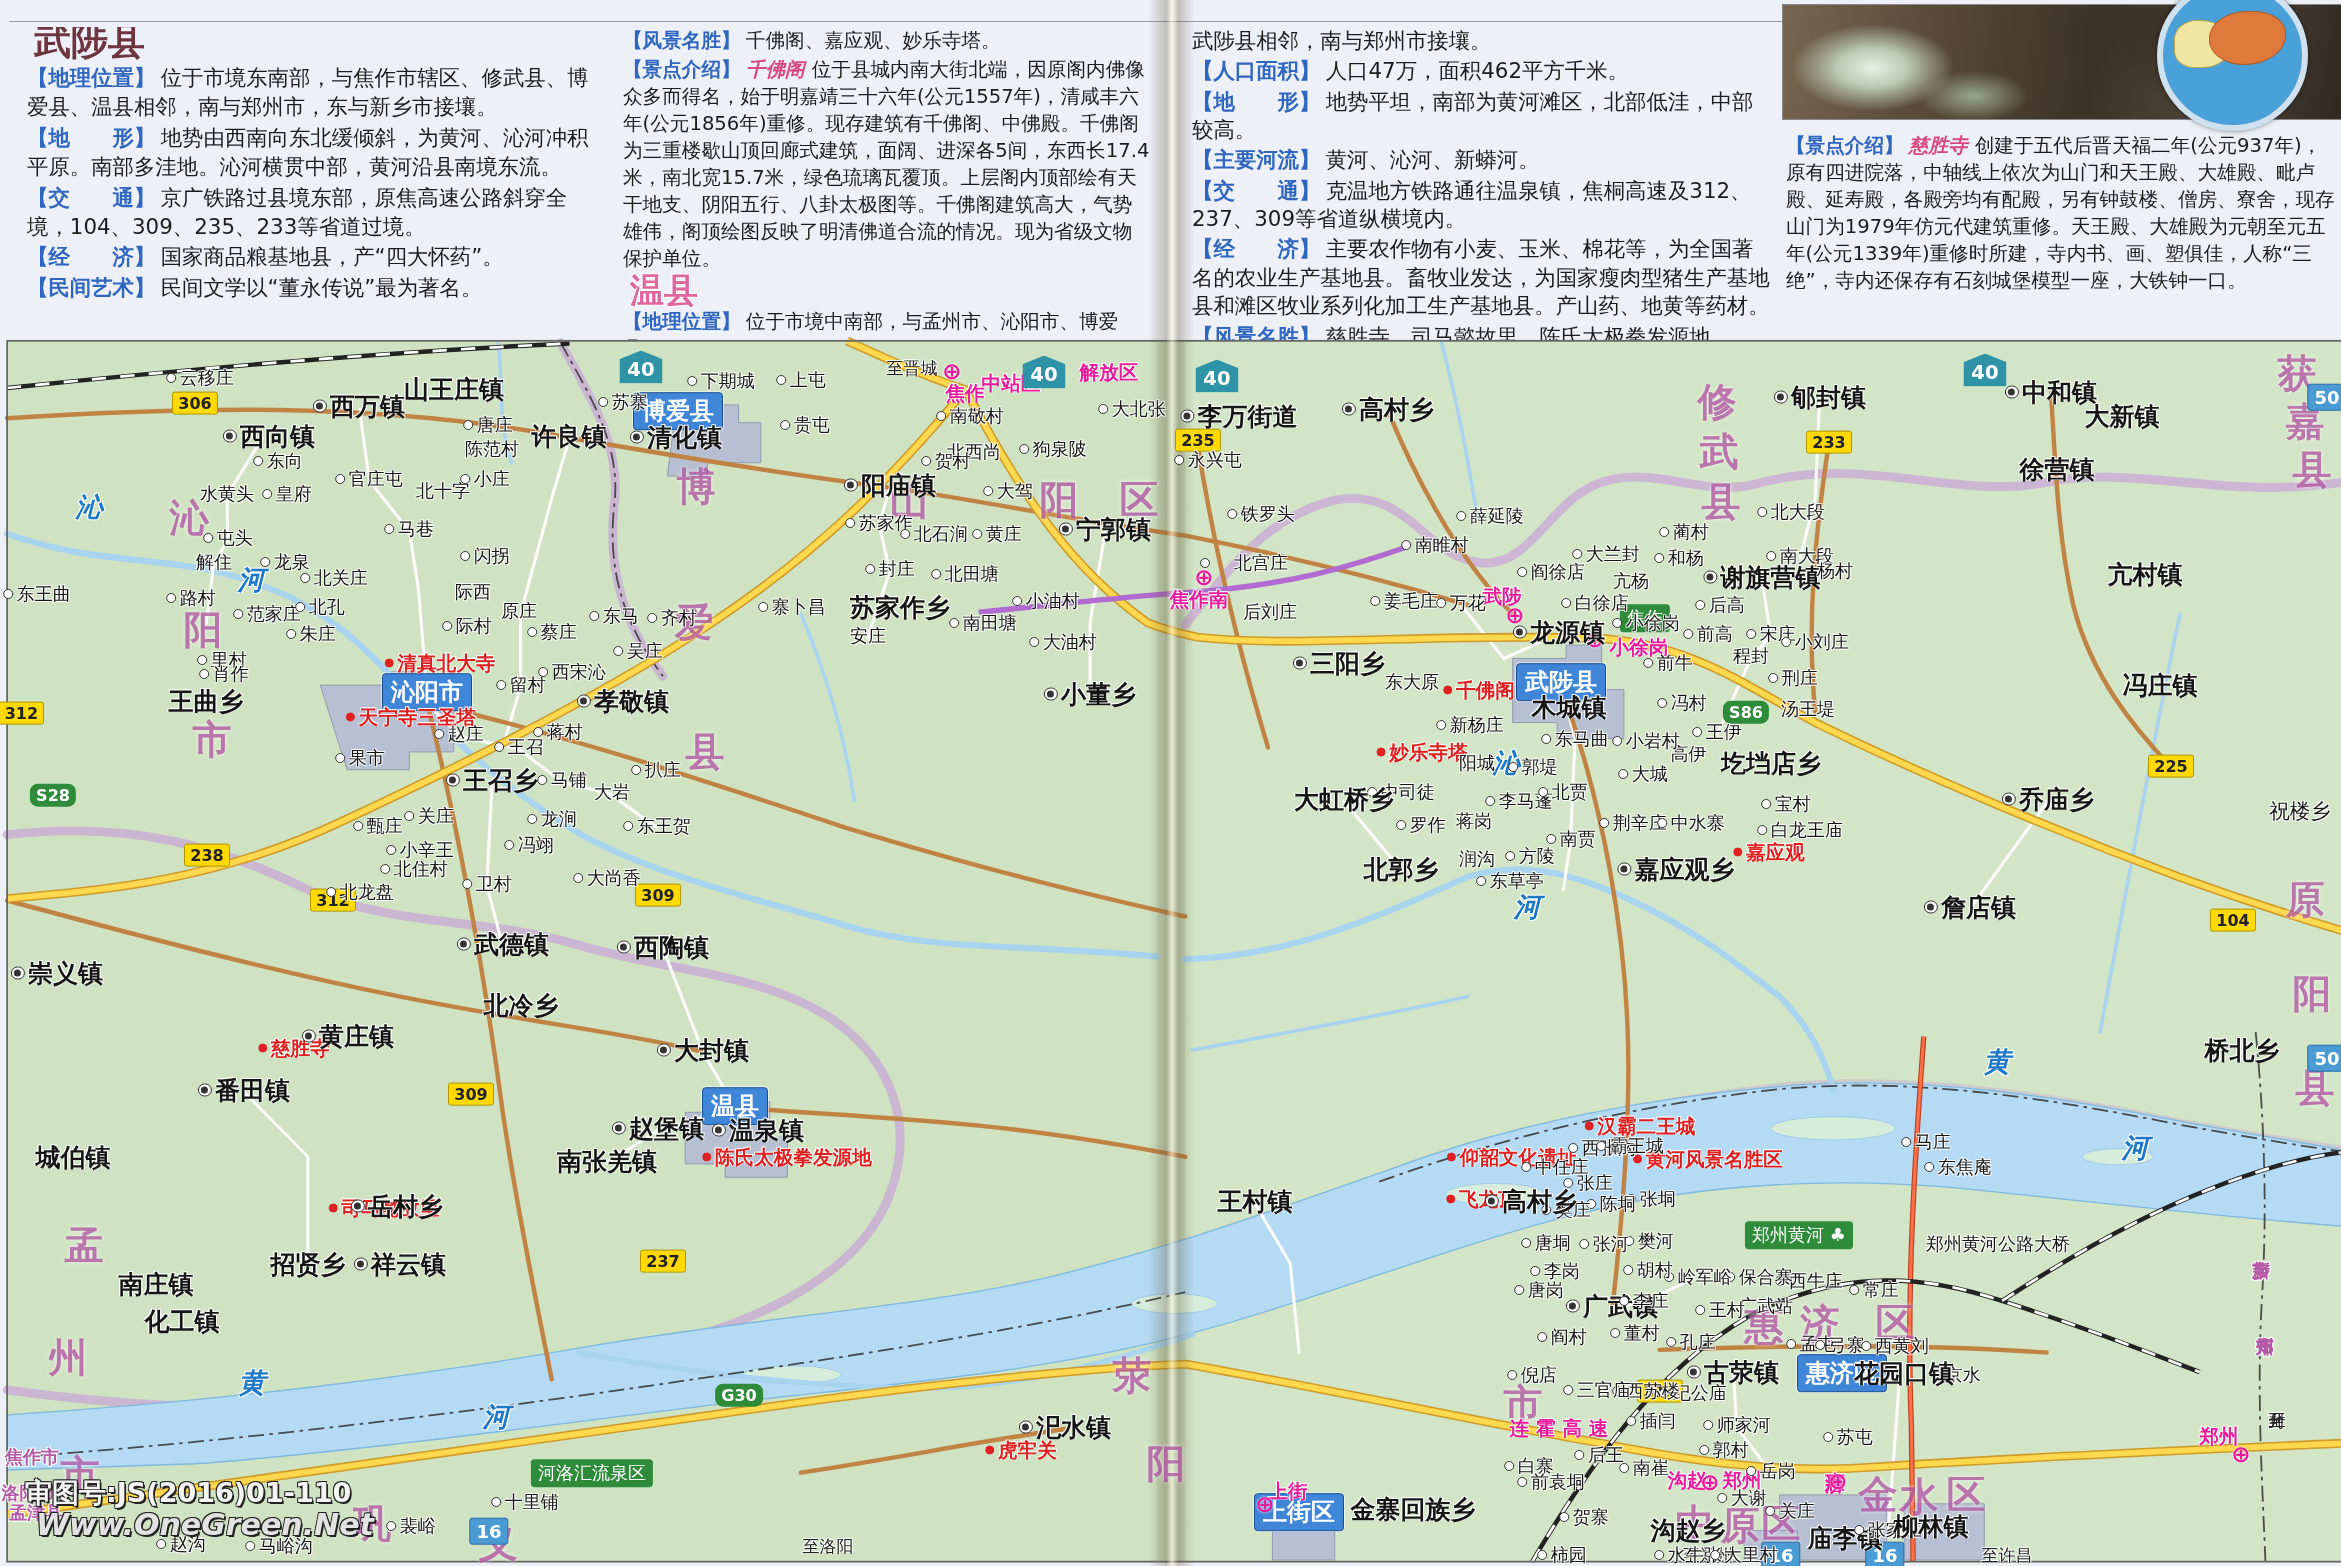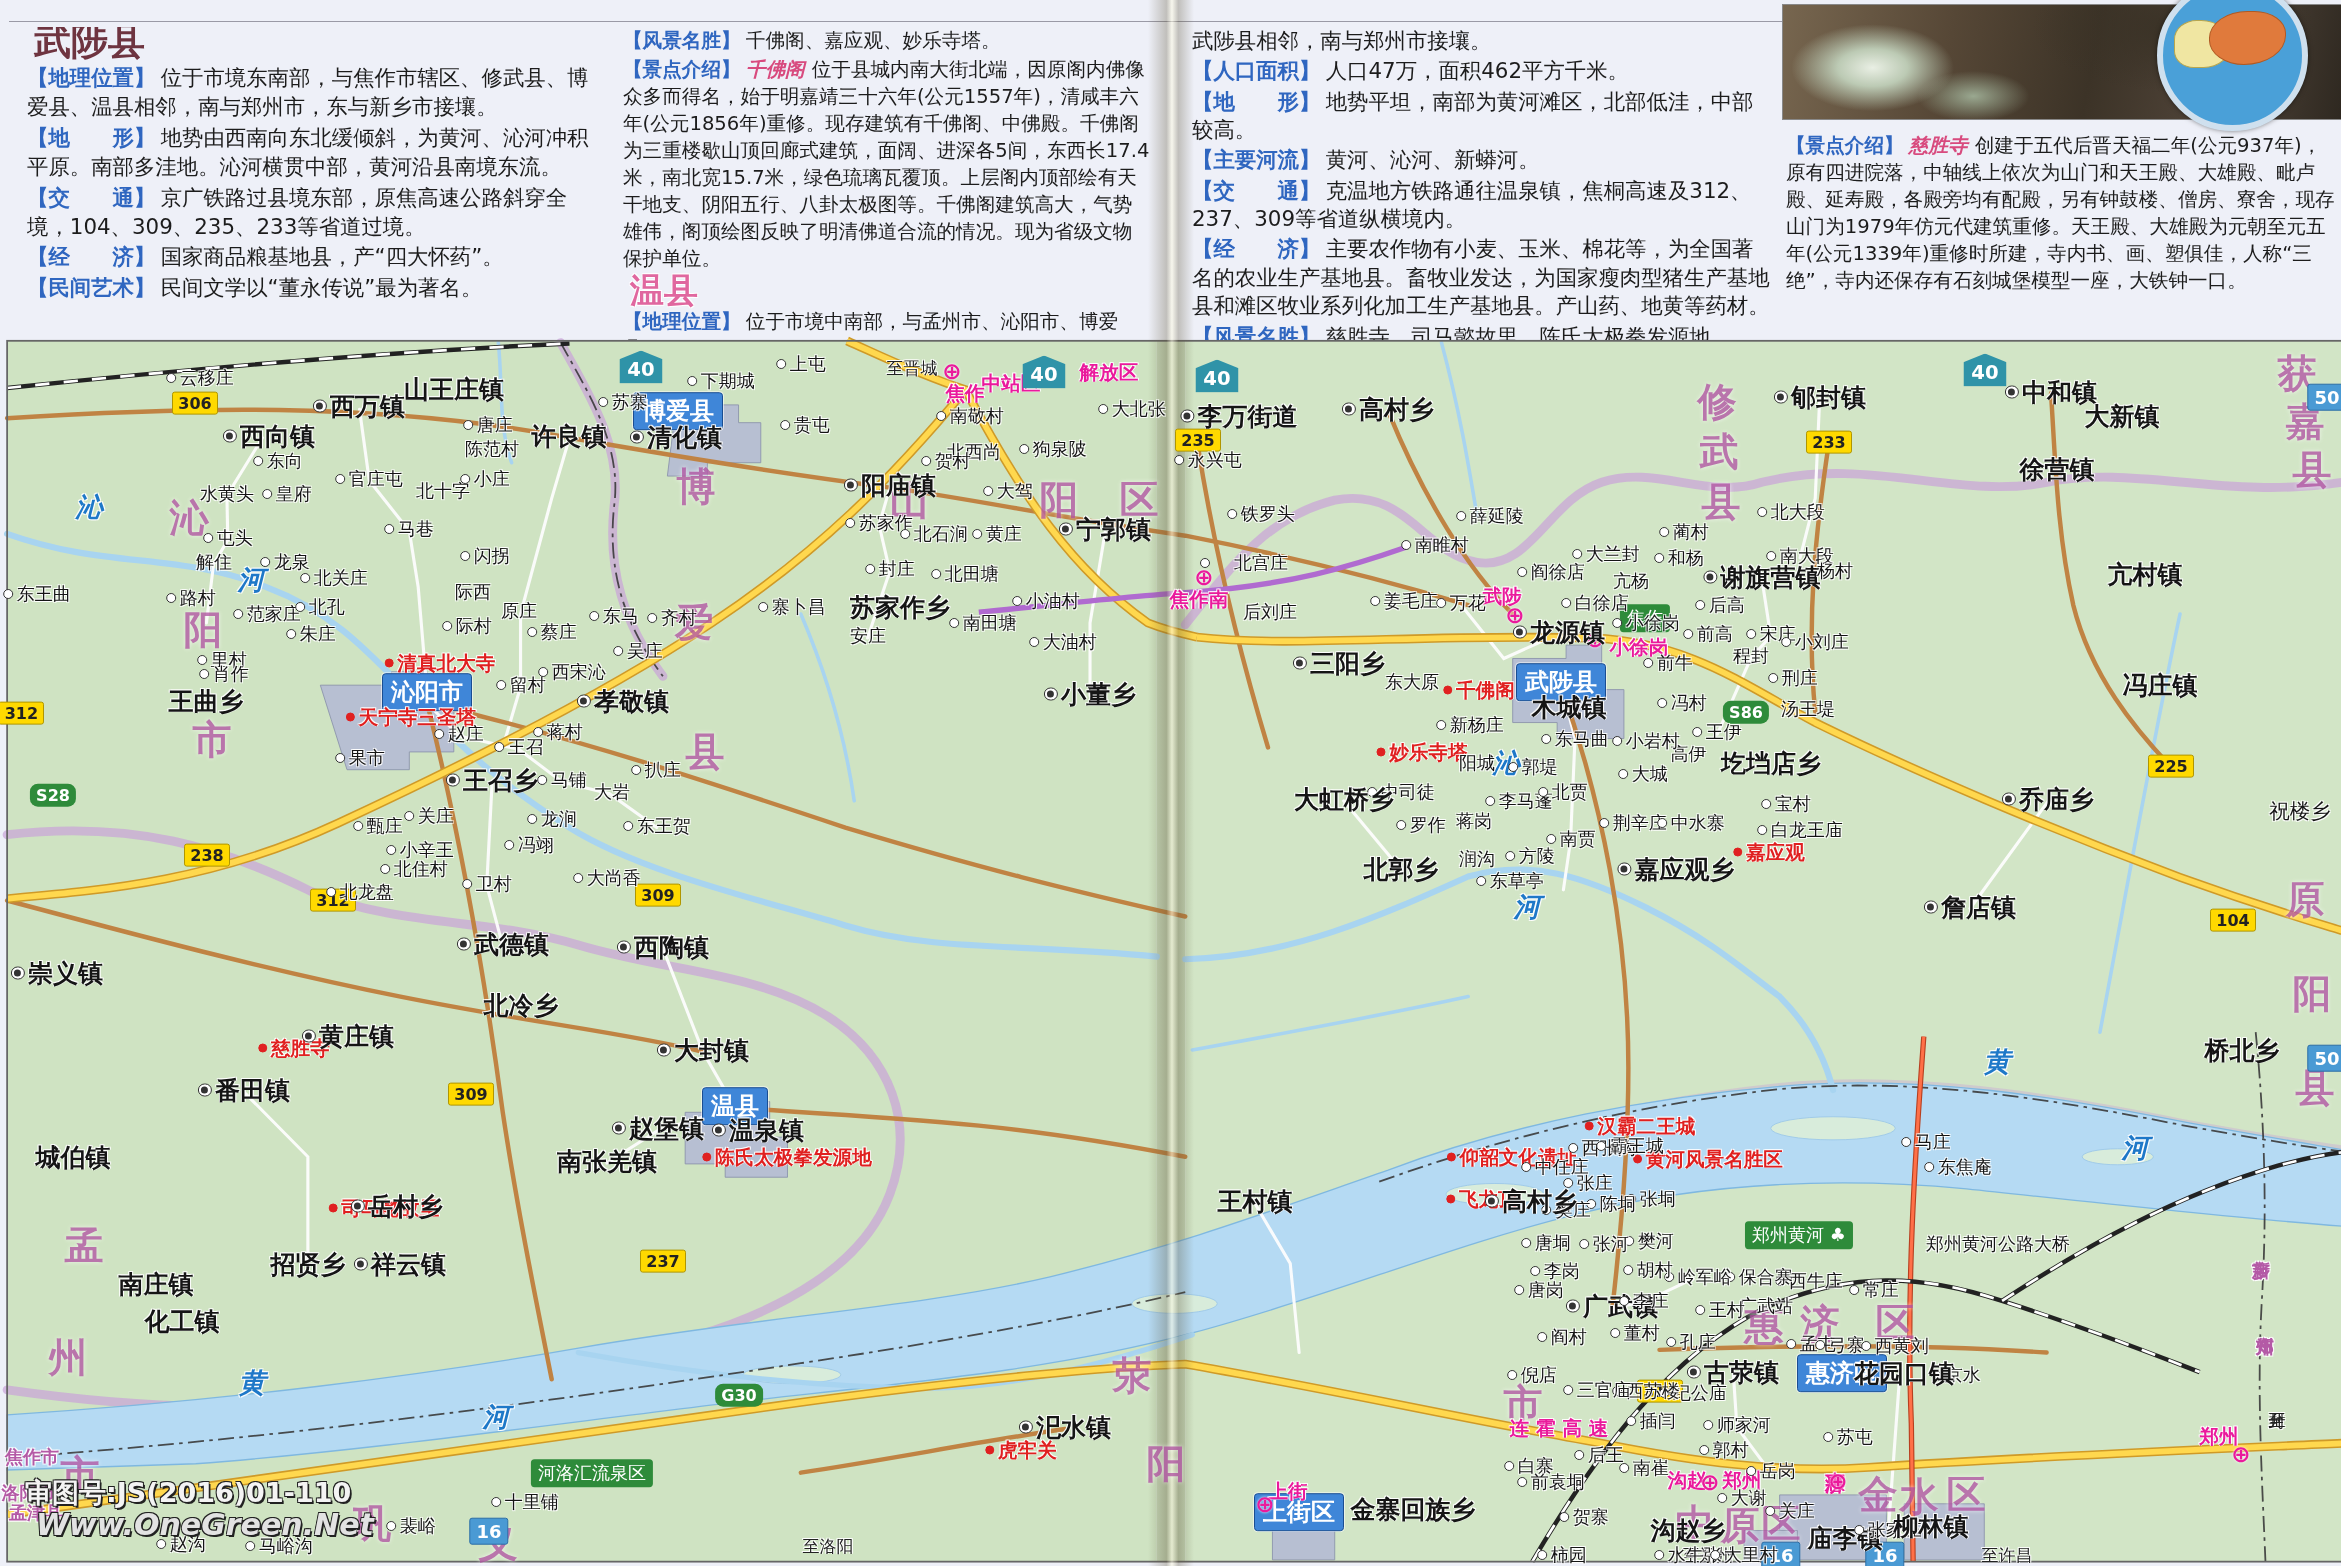--- a/index.html
+++ b/index.html
@@ -638,21 +638,21 @@
       <span>许良镇</span>
     </div>
     <div class="ml town s" style="left: 623px; top: 402px;">
       <i class="mk o"></i>
       <span>苏寨</span>
     </div>
     <div class="ml town s" style="left: 721px; top: 381px;">
       <i class="mk o"></i>
       <span>下期城</span>
     </div>
-    <div class="ml town s" style="left: 801px; top: 364px;">
+    <div class="ml town s" style="left: 801px; top: 380px;">
       <i class="mk o"></i>
       <span>上屯</span>
     </div>
     <div class="ml town s" style="left: 805px; top: 425px;">
       <i class="mk o"></i>
       <span>贵屯</span>
     </div>
     <div class="ml town s" style="left: 970px; top: 416px;">
       <i class="mk o"></i>
       <span>南敬村</span>

